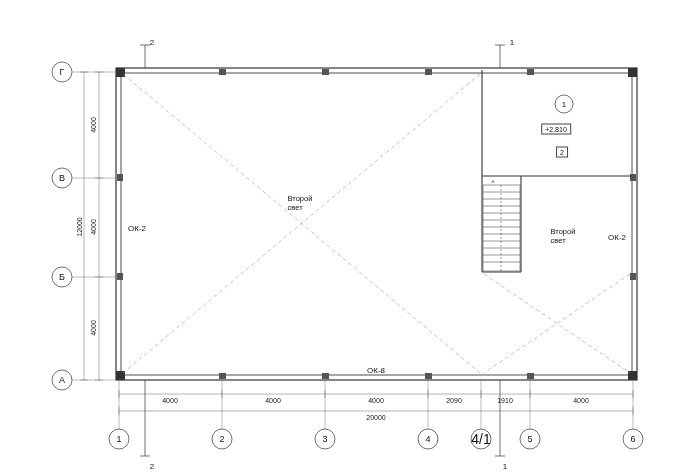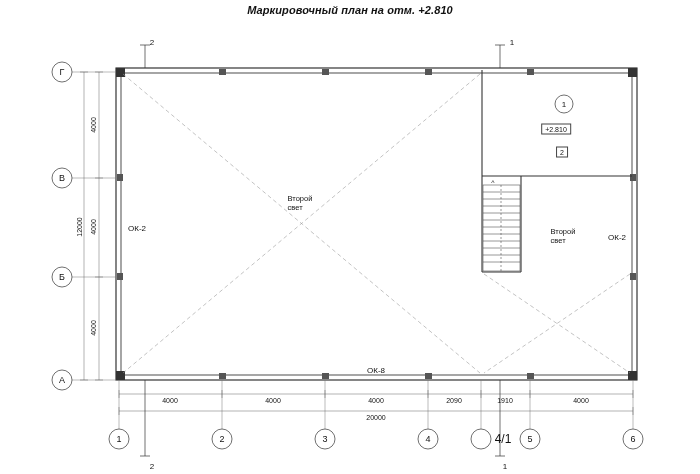--- a/index.html
+++ b/index.html
@@ -69,21 +69,20 @@
     font-size: 7.5px;
     transform: translate(-50%, -50%);
     line-height: 1.15;
   }
 </style>
 </head>
 <body>
 
 <div id="stage">
 
-  <div class="title">Маркировочный план на отм. +2.810</div>
 
   <svg class="plan" viewBox="0 0 700 474">
 
     <g stroke="#222" fill="none">
       <rect x="116" y="68" width="521" height="312" stroke-width="1.1"></rect>
       <rect x="121" y="73" width="511" height="302" stroke-width="0.8"></rect>
     </g>
 
     <g fill="#333">
       <rect x="116" y="68" width="9" height="9"></rect>
@@ -214,21 +213,21 @@
 
   <div class="bubble-label" style="left:62px; top:72px;">Г</div>
   <div class="bubble-label" style="left:62px; top:178px;">В</div>
   <div class="bubble-label" style="left:62px; top:277px;">Б</div>
   <div class="bubble-label" style="left:62px; top:380px;">А</div>
 
   <div class="bubble-label" style="left:119px; top:439px;">1</div>
   <div class="bubble-label" style="left:222px; top:439px;">2</div>
   <div class="bubble-label" style="left:325px; top:439px;">3</div>
   <div class="bubble-label" style="left:428px; top:439px;">4</div>
-  <div class="bubble-label" style="left:481px; top:439px; font-size:12px;margin-left:22px;">4/1</div>
+  <div class="bubble-label" style="left:481px; top:439px; font-size:14px;">4/1</div>
   <div class="bubble-label" style="left:530px; top:439px;">5</div>
   <div class="bubble-label" style="left:633px; top:439px;">6</div>
 
   <div class="lbl c small" style="left:170px; top:400px;">4000</div>
   <div class="lbl c small" style="left:273px; top:400px;">4000</div>
   <div class="lbl c small" style="left:376px; top:400px;">4000</div>
   <div class="lbl c small" style="left:454px; top:400px;">2090</div>
   <div class="lbl c small" style="left:505px; top:400px;">1910</div>
   <div class="lbl c small" style="left:581px; top:400px;">4000</div>
   <div class="lbl c small" style="left:376px; top:417px;">20000</div>

